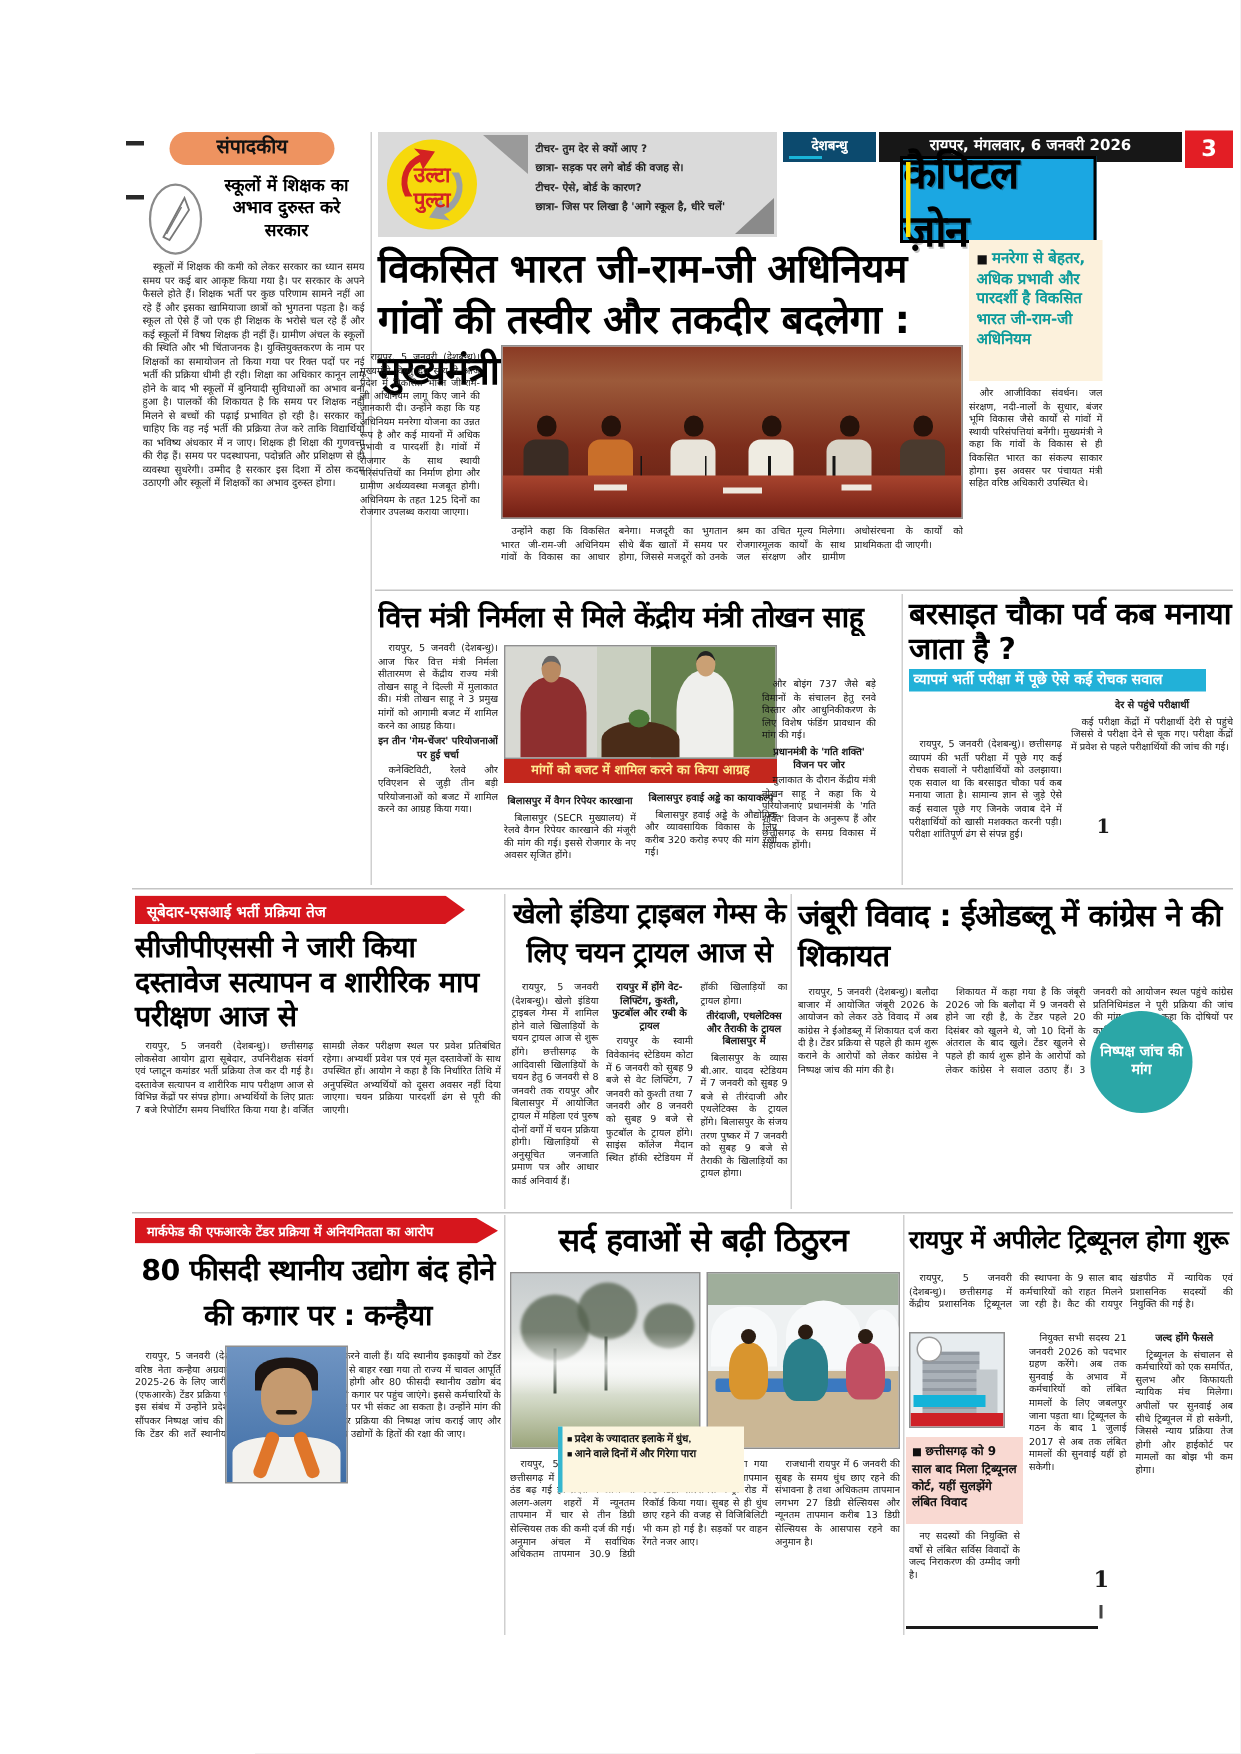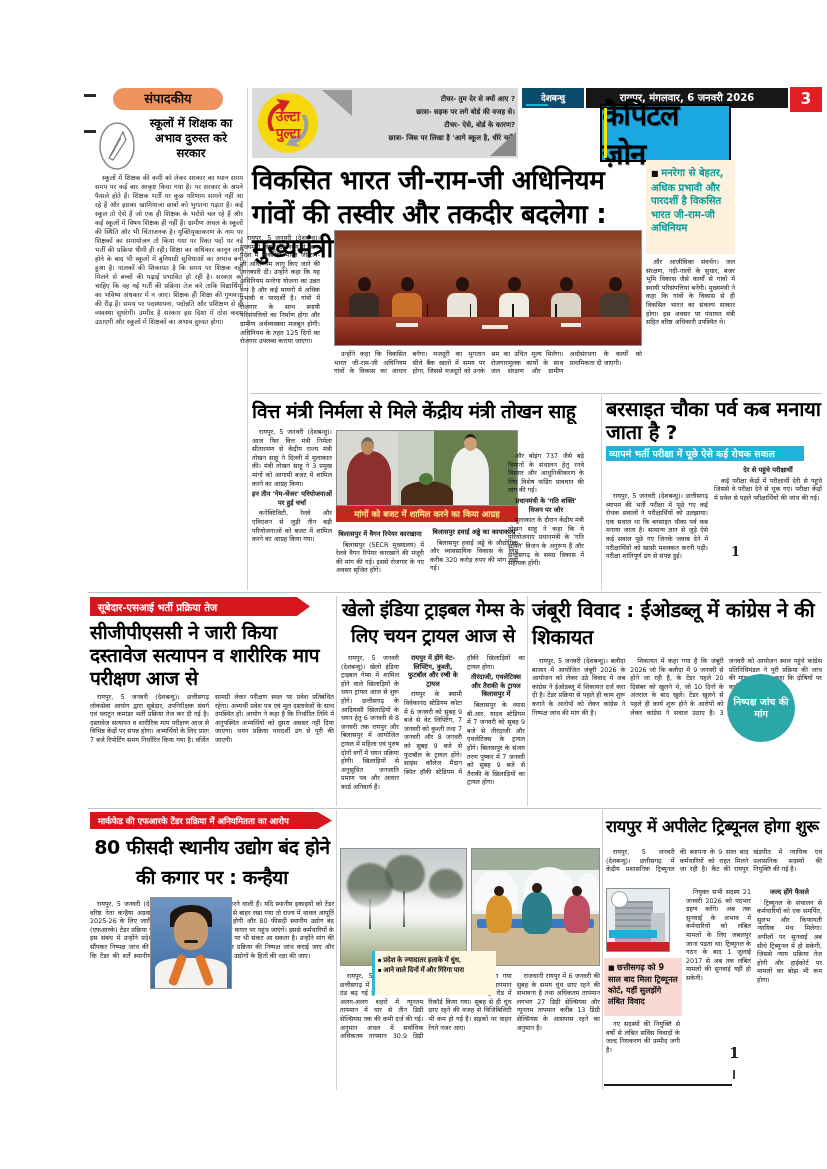--- a/index.html
+++ b/index.html
@@ -108,21 +108,21 @@
     <div class="abs" style="left:4px;top:3px;width:64px;height:64px;">
       <svg width="64" height="64" viewBox="0 0 64 64">
         <circle cx="32" cy="32" r="30" fill="#f6d90c"></circle>
         <path d="M14 40 A 20 20 0 0 1 24 12 L20 8 L34 10 L26 22 L24 17 A 15 15 0 0 0 19 40 Z" fill="#d42222"></path>
         <path d="M50 24 A 20 20 0 0 1 40 52 L44 56 L30 54 L38 42 L40 47 A 15 15 0 0 0 45 24 Z" fill="#9aa0a6"></path>
         <text x="32" y="30" font-size="14" font-weight="bold" fill="#d42222" text-anchor="middle" font-family="DejaVu Sans, sans-serif">उल्टा</text>
         <text x="32" y="47" font-size="14" font-weight="bold" fill="#d42222" text-anchor="middle" font-family="DejaVu Sans, sans-serif">पुल्टा</text>
       </svg>
     </div>
     <div class="abs tri" style="left:70px;top:2px;width:30px;height:26px;clip-path:polygon(100% 0,0 0,100% 100%);"></div>
-    <div class="abs joke-lines" style="left:105px;top:5px;width:158px;text-align:right;">
+    <div class="abs joke-lines" style="left:105px;top:5px;width:158px;">
       <div>टीचर- तुम देर से क्यों आए ?</div>
       <div>छात्रा- सड़क पर लगे बोर्ड की वजह से।</div>
       <div>टीचर- ऐसे, बोर्ड के कारण?</div>
       <div>छात्रा- जिस पर लिखा है 'आगे स्कूल है, धीरे चलें'</div>
     </div>
     <div class="abs" style="left:238px;top:44px;width:26px;height:24px;background:#8a8a8a;clip-path:polygon(100% 0,100% 100%,0 100%);"></div>
   </div>
 
   <div class="abs logo-box" style="left:522px;top:88px;width:62px;height:20px;"><span>देशबन्धु</span><span class="logo-cyan"></span></div>
   <div class="abs date-bar" style="left:586px;top:88px;width:202px;height:20px;">रायपुर, मंगलवार, 6 जनवरी 2026</div>
@@ -261,20 +261,21 @@
   <div class="abs photo port" style="left:150px;top:897px;width:82px;height:92px;">
     <div class="hair"></div>
       <div class="face"></div>
       <div class="mou"></div>
       <div class="torso"></div>
     <div class="gl" style="left:22px;transform:rotate(20deg);"></div>
       <div class="gl" style="right:22px;transform:rotate(-20deg);"></div>
   </div>
   <div class="abs vline" style="left:336px;top:810px;height:280px;"></div>
 
+  <div class="abs hl" style="left:338px;top:812px;width:262px;font-size:21px;text-align:center;">सर्द हवाओं से बढ़ी ठिठुरन</div>
   <div class="abs photo fog" style="left:340px;top:848px;width:127px;height:118px;">
     <div class="treeblob" style="left:6px;top:14px;width:46px;height:44px;"></div>
     <div class="treeblob" style="left:44px;top:6px;width:40px;height:38px;"></div>
     <div class="treeblob" style="left:88px;top:20px;width:34px;height:30px;"></div>
     <div class="trunk" style="left:28px;top:50px;height:30px;"></div>
     <div class="trunk" style="left:62px;top:42px;height:36px;"></div>
     <div class="mist"></div>
   </div>
   <div class="abs photo bench" style="left:471px;top:848px;width:129px;height:118px;">
     <div class="wall" style="left:2px;top:22px;width:44px;height:40px;"></div>

